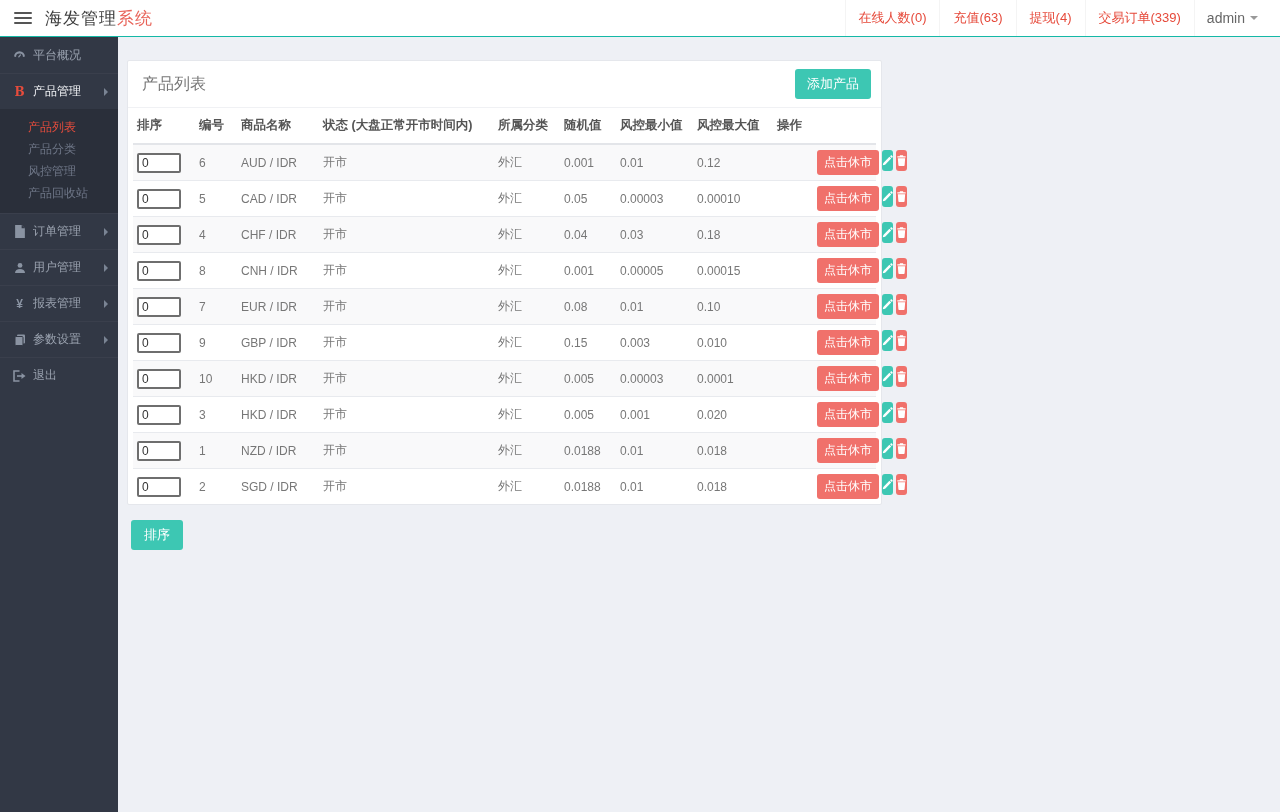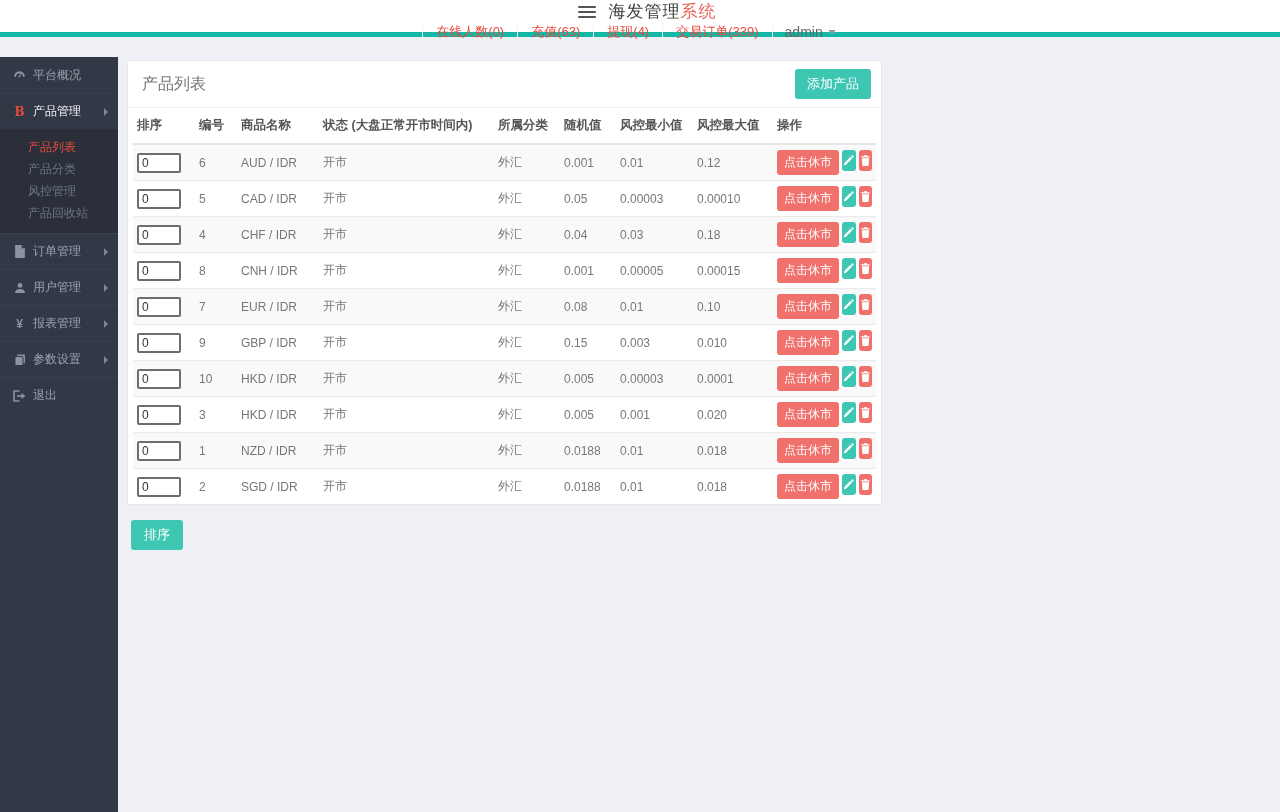--- a/index.html
+++ b/index.html
@@ -4,22 +4,22 @@
 <style>
   * { margin:0; padding:0; box-sizing:border-box; }
   html,body { width:1280px; height:812px; overflow:hidden; }
   body {
     font-family: "Liberation Sans", "DejaVu Sans", sans-serif;
     background:#eef0f5; color:#555; font-size:13px;
   }
   
   .header {
     position:fixed; top:0; left:0; right:0; height:37px; background:#fff;
-    border-bottom:5px solid #14b8a6; display:flex; align-items:center;
-    justify-content:space-between; z-index:10;flex-direction:column;
+    border-bottom:1px solid #14b8a6; display:flex; align-items:center;
+    justify-content:space-between; z-index:10;
   }
   .header-left { display:flex; align-items:center; padding-left:14px; }
   .hamburger { width:18px; display:flex; flex-direction:column; gap:3px; cursor:pointer; margin-right:13px; }
   .hamburger span { display:block; height:2px; background:#555; border-radius:1px; }
   .brand { font-size:17px; color:#3c3c3c; letter-spacing:1px; }
   .brand .accent { color:#e8645a; }
   .header-right { display:flex; align-items:center; height:100%; padding-right:10px; }
   .stat {
     color:#e6493a; font-size:13px; padding:0 13px; height:100%;
     display:flex; align-items:center; text-decoration:none; border-left:1px solid #f4f4f4;
@@ -28,21 +28,21 @@
   .user-menu {
     color:#666; font-size:14px; padding:0 12px; height:100%; display:flex;
     align-items:center; gap:5px; border-left:1px solid #f4f4f4; cursor:pointer;
   }
   .caret-down {
     width:0; height:0; border-left:4px solid transparent; border-right:4px solid transparent;
     border-top:4px solid #999;
   }
   
   .sidebar {
-    position:fixed; top:37px; left:0; bottom:0; width:118px; background:#323845;margin-top:20px;
+    position:fixed; top:37px; left:0; bottom:0; width:118px; background:#323845;
   }
   .nav-item {
     height:36px; display:flex; align-items:center; padding:0 10px 0 12px;
     color:#9aa2af; font-size:12px; cursor:pointer; border-top:1px solid rgba(255,255,255,0.04);
     position:relative;
   }
   .nav-item:first-child { border-top:none; }
   .nav-icon { width:15px; margin-right:6px; display:flex; align-items:center; justify-content:center; color:#8a93a2; }
   .nav-icon svg { display:block; }
   .nav-icon.bitcoin { color:#e64c3c; font-weight:bold; font-size:12px; font-family:"DejaVu Serif", serif; }
@@ -81,21 +81,21 @@
   }
   td { font-size:12px; color:#777; padding:5px 4px; border-top:1px solid #e8eaee; white-space:nowrap; }
   tbody tr:nth-child(odd) { background:#f9f9fa; }
   th:nth-child(1){ width:62px; } th:nth-child(2){ width:42px; } th:nth-child(3){ width:82px; }
   th:nth-child(4){ width:175px; } th:nth-child(5){ width:66px; } th:nth-child(6){ width:56px; }
   th:nth-child(7){ width:77px; } th:nth-child(8){ width:80px; }
   .sort-input {
     width:44px; height:20px; border:2px solid #6e6e6e; border-radius:2px;
     font-size:12px; padding:0 3px; color:#333; font-family:inherit; background:#fff;
   }
-  .actions { display:flex; align-items:flex-start; gap:3px; }
+  .actions { display:flex; align-items:flex-start; gap:3px;margin-left:40px; }
   .btn-close-market {
     background:#f0716b; color:#fff; border:none; border-radius:3px; font-size:12px;
     padding:4px 7px; cursor:pointer; white-space:nowrap; font-family:inherit;
   }
   .btn-icon {
     width:21px; height:21px; border:none; border-radius:3px; cursor:pointer;
     display:flex; align-items:center; justify-content:center; padding:0;
   }
   .btn-edit { background:#3dc7b3; }
   .btn-delete { background:#f0716b; }

